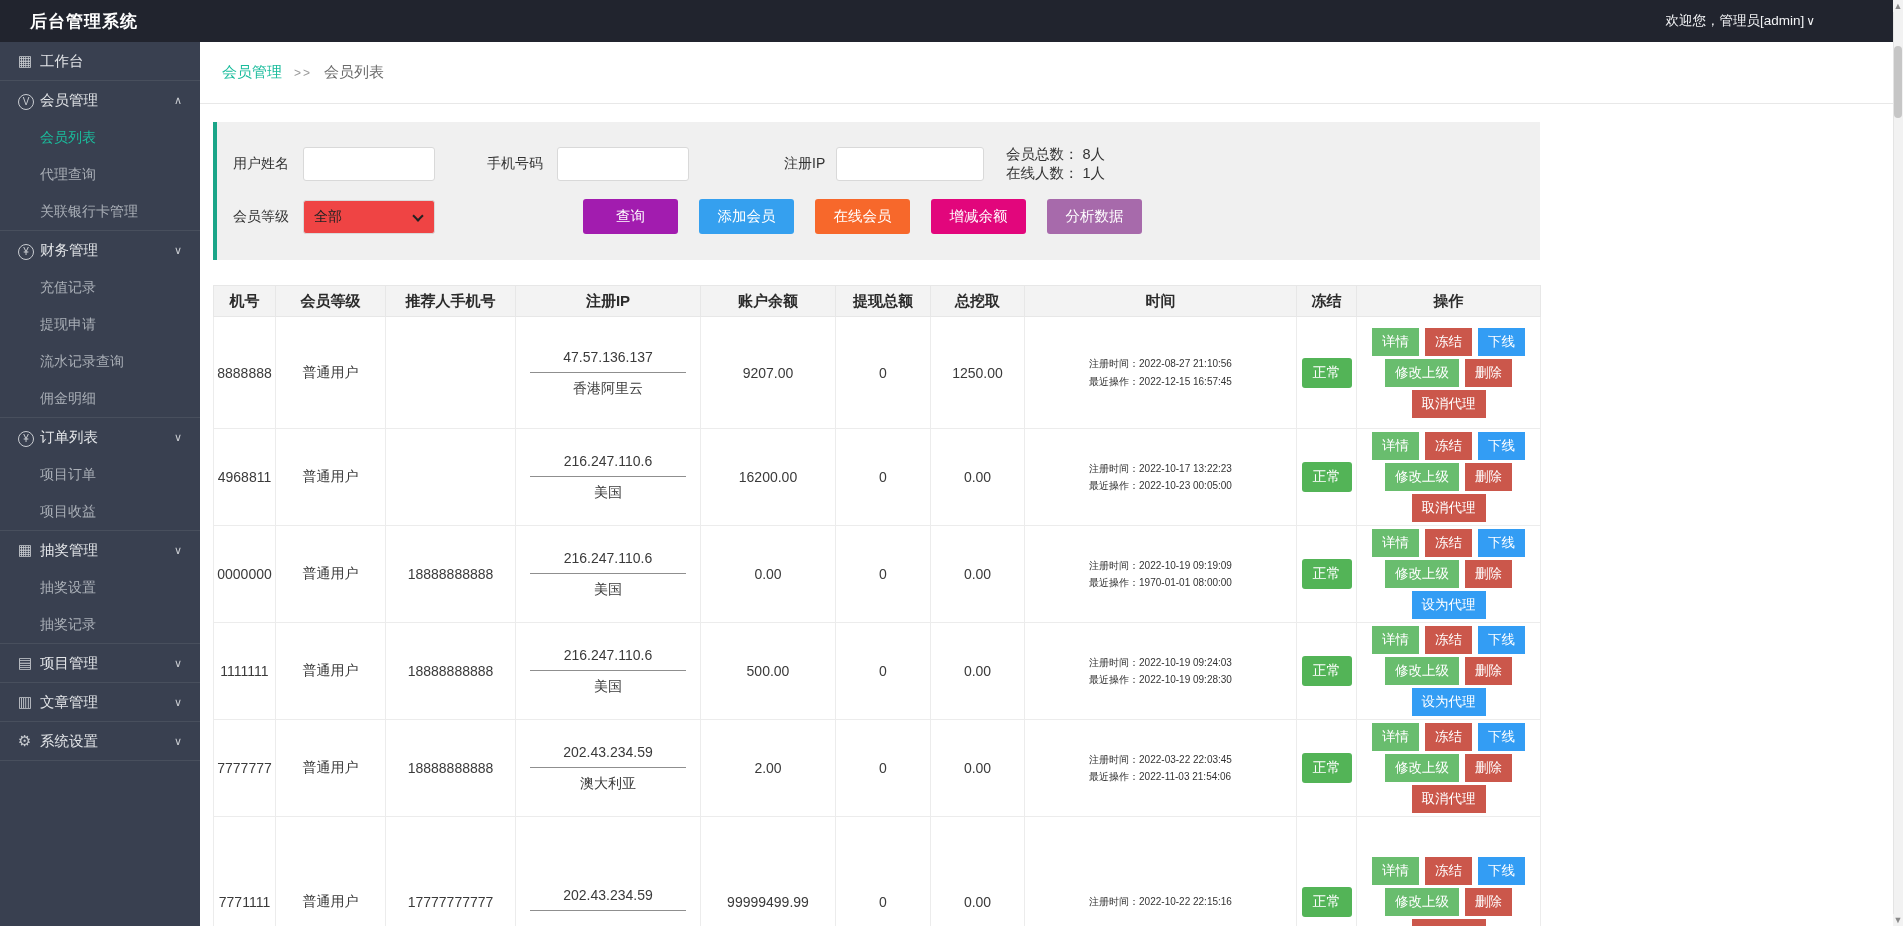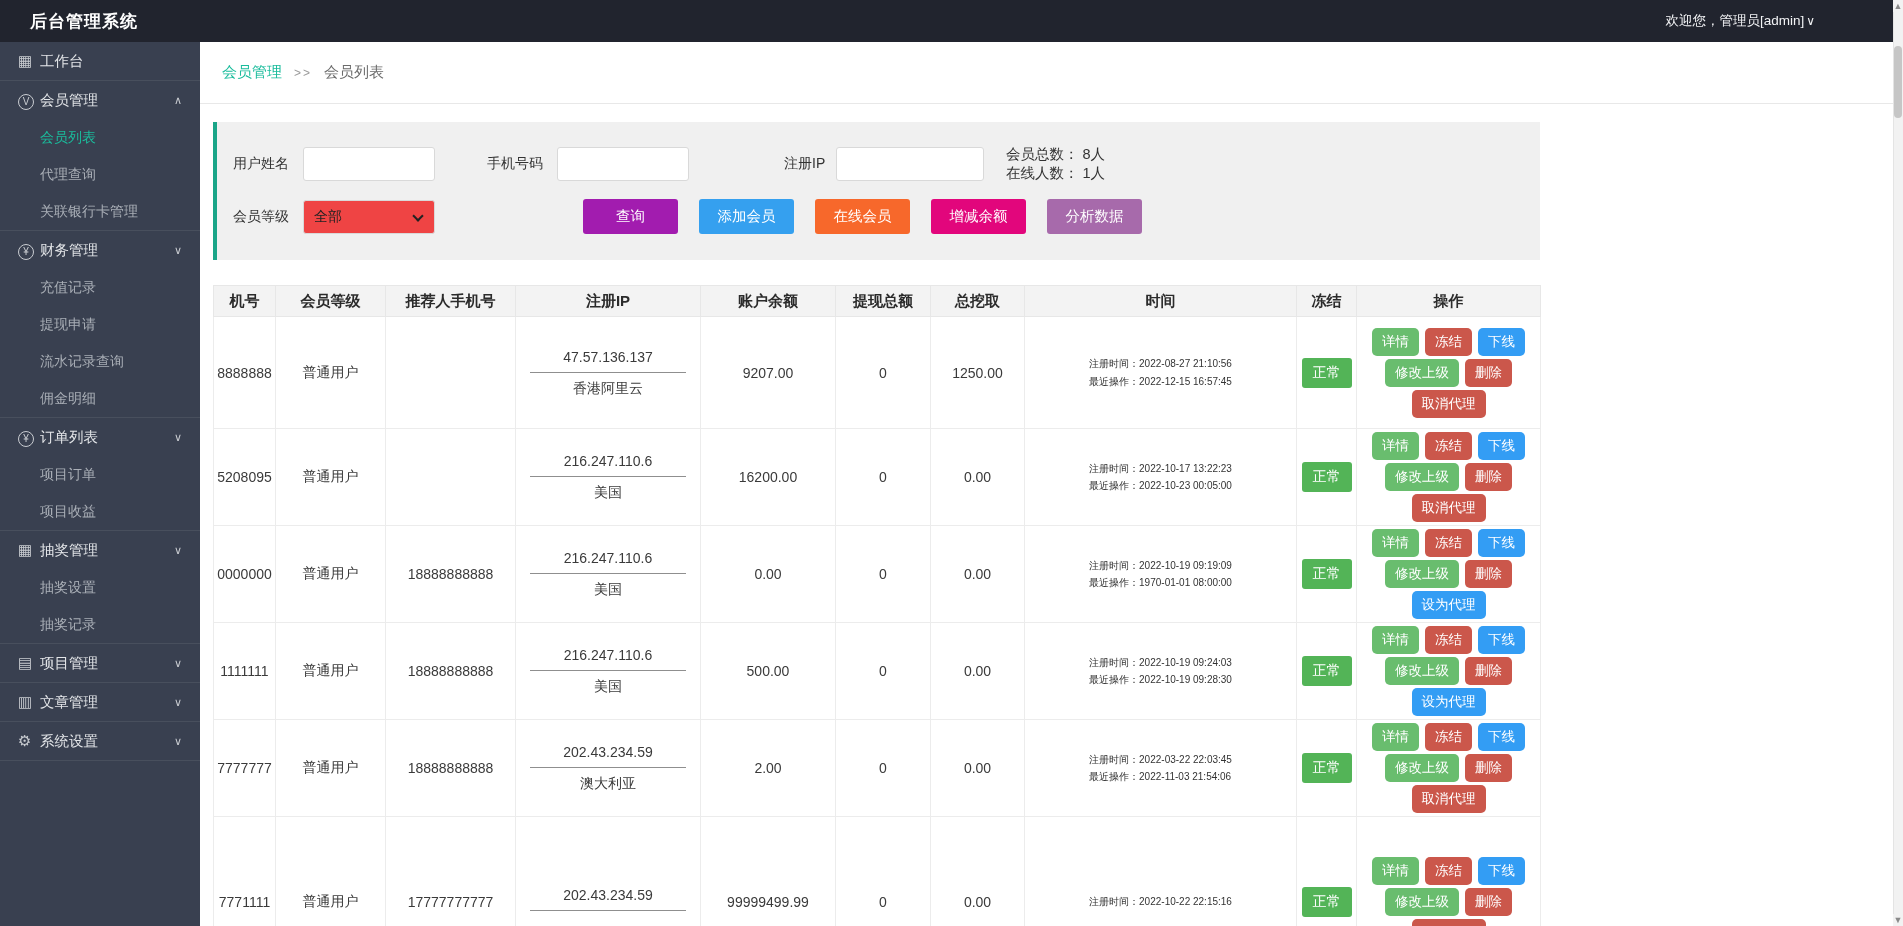--- a/index.html
+++ b/index.html
@@ -66,21 +66,21 @@
   .member-table th { background:#f3f3f3; border:1px solid #e7e7e7; height:31px;
     font-size:15px; color:#2b2b2b; font-weight:bold; text-align:center; overflow:hidden; white-space:nowrap; }
   .member-table td { border:1px solid #ececec; text-align:center; font-size:14px;
     color:#3a3a3a; vertical-align:middle; overflow:hidden; }
   .ip-top { display:block; margin:0 14px; padding:5px 0 7px 0; border-bottom:1px solid #8f8f8f; }
   .ip-loc { display:block; padding:7px 0 4px 0; }
   .timecell { display:inline-block; text-align:left; line-height:1.75; font-size:10px; color:#333; }
   .badge { display:inline-block; background:var(--green-badge); color:#fff;
     padding:6px 11px; border-radius:3px; font-size:14px; cursor:pointer; }
   .opline { margin:3px 0; white-space:nowrap; }
-  .abtn { display:inline-block; border:none; border-radius:5px; color:#fff; font-size:13.5px;
+  .abtn { display:inline-block; border:none; border-radius:0; color:#fff; font-size:13.5px;
     padding:5px 10px; margin:0 3px; cursor:pointer;
     font-family:"Liberation Sans","DejaVu Sans",sans-serif; }
   .abtn.green { background:var(--btn-green); }
   .abtn.red { background:var(--btn-red); }
   .abtn.blue { background:var(--btn-blue); }
 
   
   .vscroll { position:absolute; right:0; top:0; bottom:0; width:10px; background:#f2f2f2;
     border-left:1px solid #e4e4e4; z-index:40; }
   .vthumb { position:absolute; right:1px; top:46px; width:8px; height:72px;
@@ -247,21 +247,21 @@
             <td>1250.00</td>
             <td><span class="timecell"><div>注册时间：2022-08-27 21:10:56</div><div>最近操作：2022-12-15 16:57:45</div></span></td>
             <td><span class="badge">正常</span></td>
             <td>
               <div class="opline"><button class="abtn green">详情</button><button class="abtn red">冻结</button><button class="abtn blue">下线</button></div>
               <div class="opline"><button class="abtn green">修改上级</button><button class="abtn red">删除</button></div>
               <div class="opline"><button class="abtn red">取消代理</button></div>
             </td>
           </tr>
           <tr style="height: 89px;">
-            <td>5208095</td>
+            <td>4968811</td>
             <td>普通用户</td>
             <td></td>
             <td>
               <span class="ip-top">216.247.110.6</span>
               <span class="ip-loc">美国</span>
             </td>
             <td>16200.00</td>
             <td>0</td>
             <td>0.00</td>
             <td><span class="timecell"><div>注册时间：2022-10-17 13:22:23</div><div>最近操作：2022-10-23 00:05:00</div></span></td>

